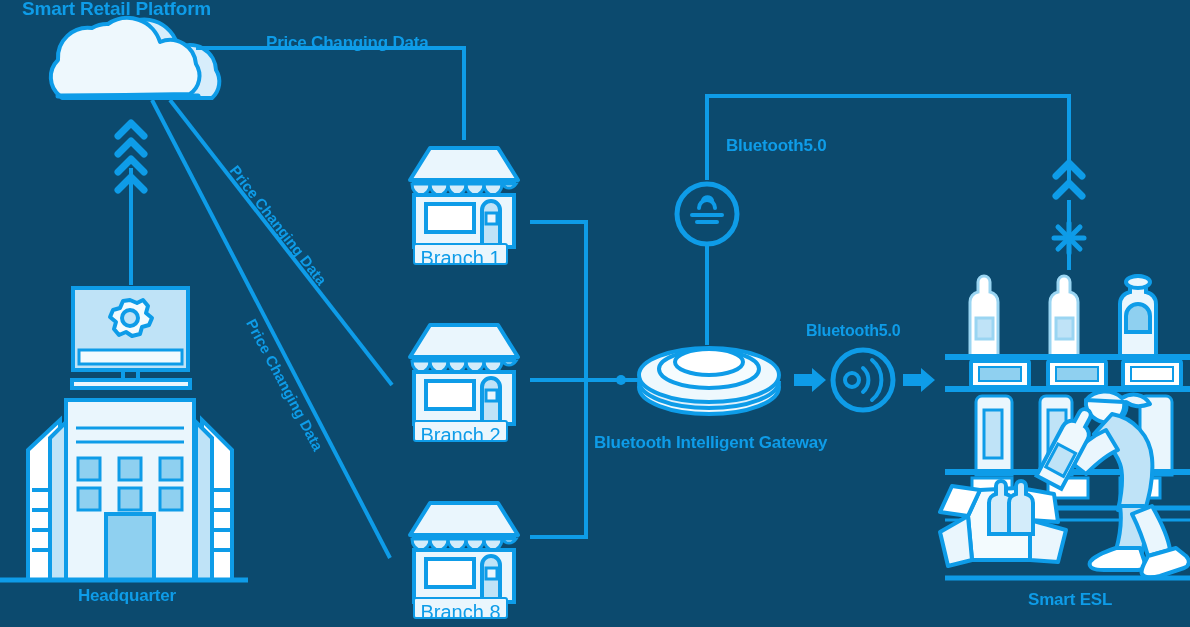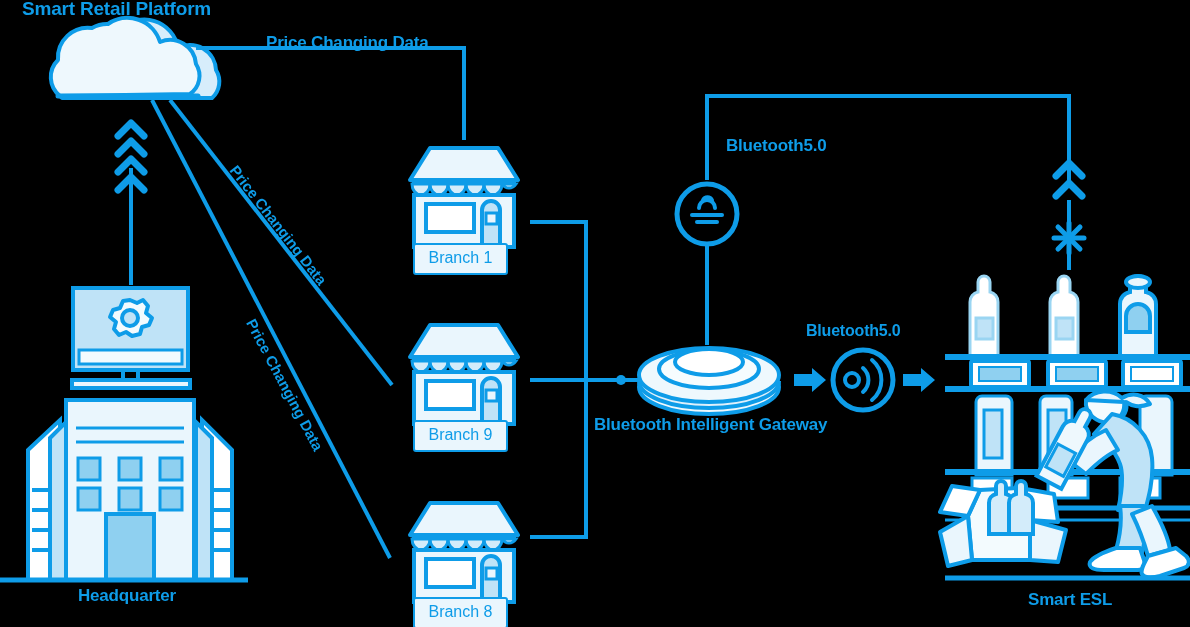--- a/index.html
+++ b/index.html
@@ -4,21 +4,21 @@
 <title>Smart Retail Platform Diagram</title>
 <style>
   html,body{margin:0;padding:0;background:#ffffff;}
   body{
     font-family:"Liberation Sans","DejaVu Sans",sans-serif;
   }
   #stage{
     position:relative;
     width:1190px;
     height:627px;
-    background:#000000;
+    background:#0c4a6e;
     overflow:hidden;
   }
   #stage svg{position:absolute;top:0;left:0;}
   .lbl{
     position:absolute;
     color:#0e9ce8;
     font-weight:bold;
     white-space:nowrap;
     font-family:"Liberation Sans","DejaVu Sans",sans-serif;
   }
@@ -29,24 +29,24 @@
     font-size:15px;
     transform-origin:0 0;
   }
   .chip{
     position:absolute;
     box-sizing:border-box;
     background:#eaf6fd;
     border:2px solid #0e9ce8;
     border-radius:3px;
     color:#0e9ce8;
-    font-size:16px;
+    font-size:20px;
     text-align:center;
     line-height:26px;
-    height:32px;
+    height:22px;
     font-family:"Liberation Sans","DejaVu Sans",sans-serif;
   }
 </style>
 </head>
 <body>
 
 <div id="stage">
 
   <svg width="1190" height="627" viewBox="0 0 1190 627">
     <defs>
@@ -301,24 +301,24 @@
 
   <div class="lbl lbl-mid" style="left:266px;top:33px;">Price Changing Data</div>
 
   <div class="lbl lbl-diag" style="left:240px;top:162px;transform:rotate(52deg);">Price Changing Data</div>
 
   <div class="lbl lbl-diag" style="left:258px;top:316px;transform:rotate(62deg);">Price Changing Data</div>
 
   <div class="lbl lbl-mid" style="left:78px;top:586px;">Headquarter</div>
 
   <div class="chip" style="left:413px;top:243px;width:95px;">Branch 1</div>
-  <div class="chip" style="left:413px;top:420px;width:95px;">Branch 9</div>
+  <div class="chip" style="left:413px;top:420px;width:95px;">Branch 2</div>
   <div class="chip" style="left:413px;top:597px;width:95px;">Branch 8</div>
 
-  <div class="lbl lbl-mid" style="left:594px;top:415px;">Bluetooth Intelligent Gateway</div>
+  <div class="lbl lbl-mid" style="left:594px;top:433px;">Bluetooth Intelligent Gateway</div>
 
   <div class="lbl lbl-mid" style="left:726px;top:136px;">Bluetooth5.0</div>
 
   <div class="lbl lbl-sm" style="left:806px;top:322px;">Bluetooth5.0</div>
 
   <div class="lbl lbl-mid" style="left:1028px;top:590px;">Smart ESL</div>
 
 </div>
 
 </body></html>

